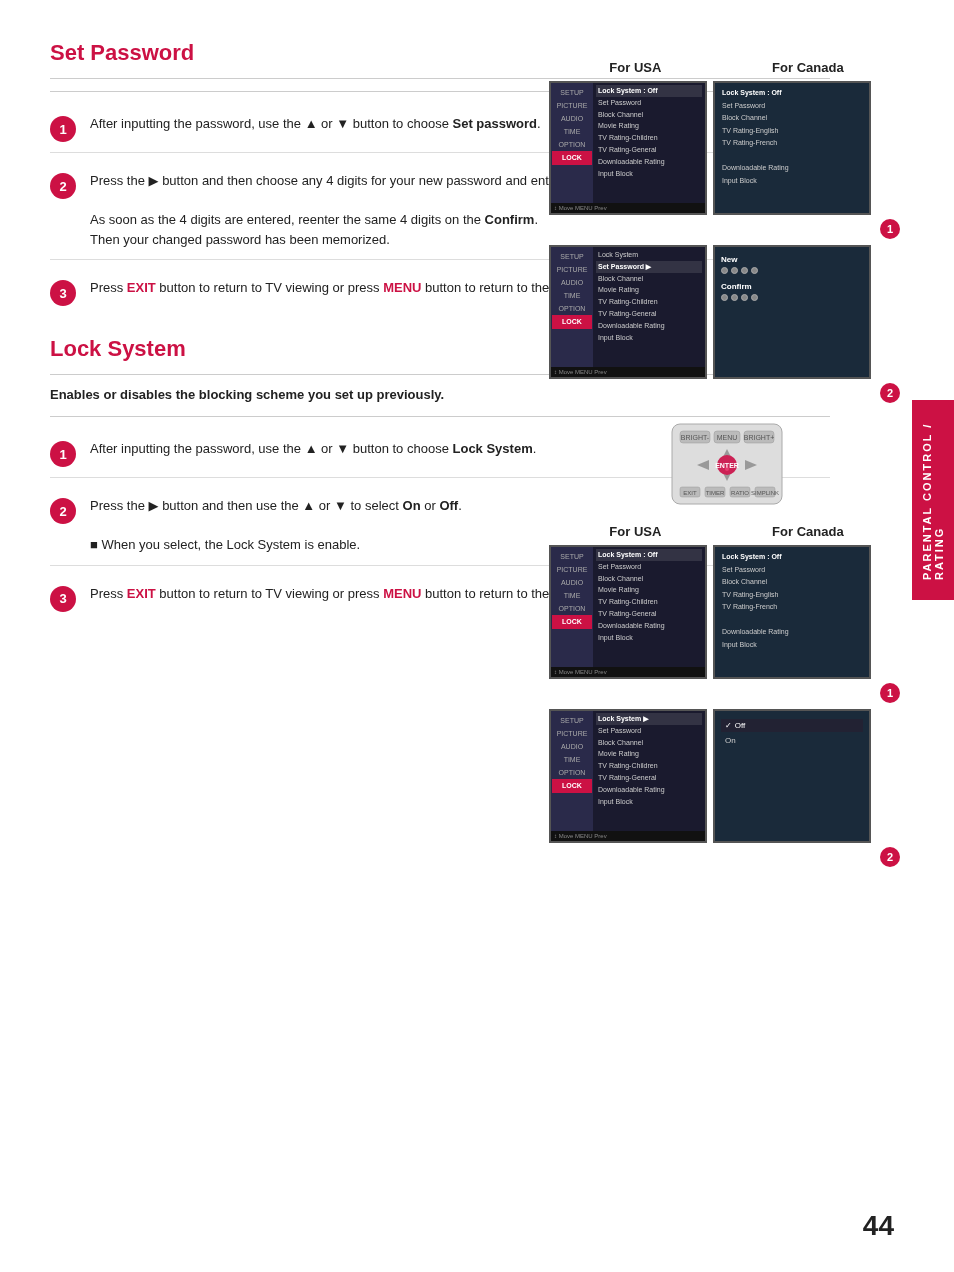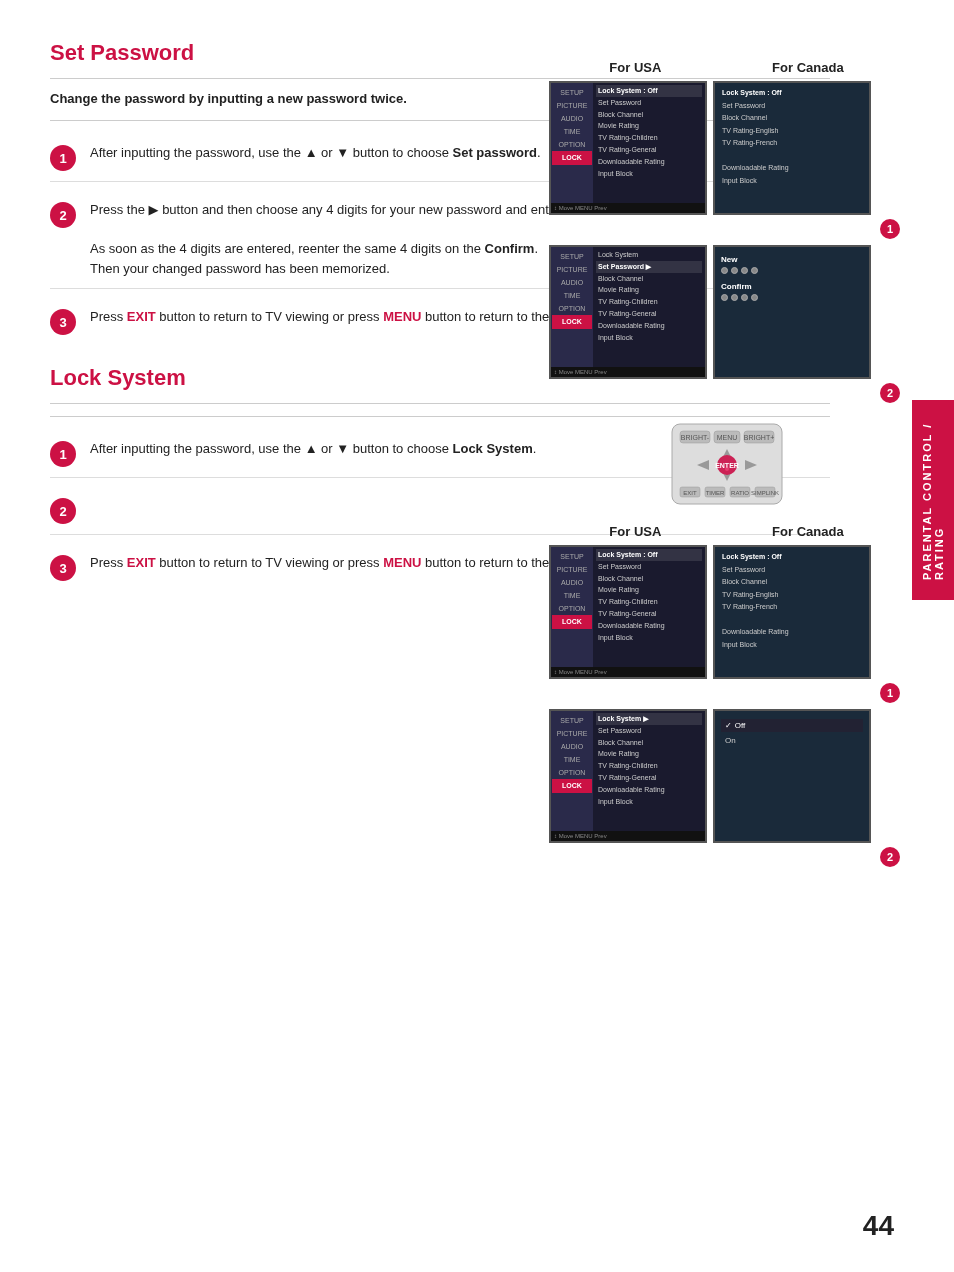--- a/index.html
+++ b/index.html
@@ -103,21 +103,20 @@
     }
   </style>
 </head>
 <body>
 
 <div class="main-content">
 
   <div>
     <div class="section-title">Set Password</div>
     <hr class="divider">
-    <div class="section-subtitle">Change the password by inputting a new password twice.</div>
     <hr class="divider">
 
     <div class="step-row">
       <div class="step-badge">1</div>
       <div class="step-text">
         After inputting the password, use the ▲ or ▼ button to choose <strong>Set password</strong>.
       </div>
     </div>
 
     <div class="step-row">
@@ -133,31 +132,36 @@
       <div class="step-badge">3</div>
       <div class="step-text">
         Press <span class="exit-btn">EXIT</span> button to return to TV viewing or press <span class="menu-btn">MENU</span> button to return to the previous menu.
       </div>
     </div>
   </div>
 
   <div class="lock-section">
     <div class="section-title">Lock System</div>
     <hr class="divider">
+    <div class="section-subtitle">Enables or disables the blocking scheme you set up previously.</div>
     <hr class="divider">
 
     <div class="step-row">
       <div class="step-badge">1</div>
       <div class="step-text">
         After inputting the password, use the ▲ or ▼ button to choose <strong>Lock System</strong>.
       </div>
     </div>
 
     <div class="step-row">
       <div class="step-badge">2</div>
+      <div class="step-text">
+        Press the ▶ button and then use the ▲ or ▼ to select <strong>On</strong> or <strong>Off</strong>.<br><br>
+        <span class="bullet-note">■ When you select, the Lock System is enable.</span>
+      </div>
     </div>
 
     <div class="step-row">
       <div class="step-badge">3</div>
       <div class="step-text">
         Press <span class="exit-btn">EXIT</span> button to return to TV viewing or press <span class="menu-btn">MENU</span> button to return to the previous menu.
       </div>
     </div>
   </div>
 </div>

